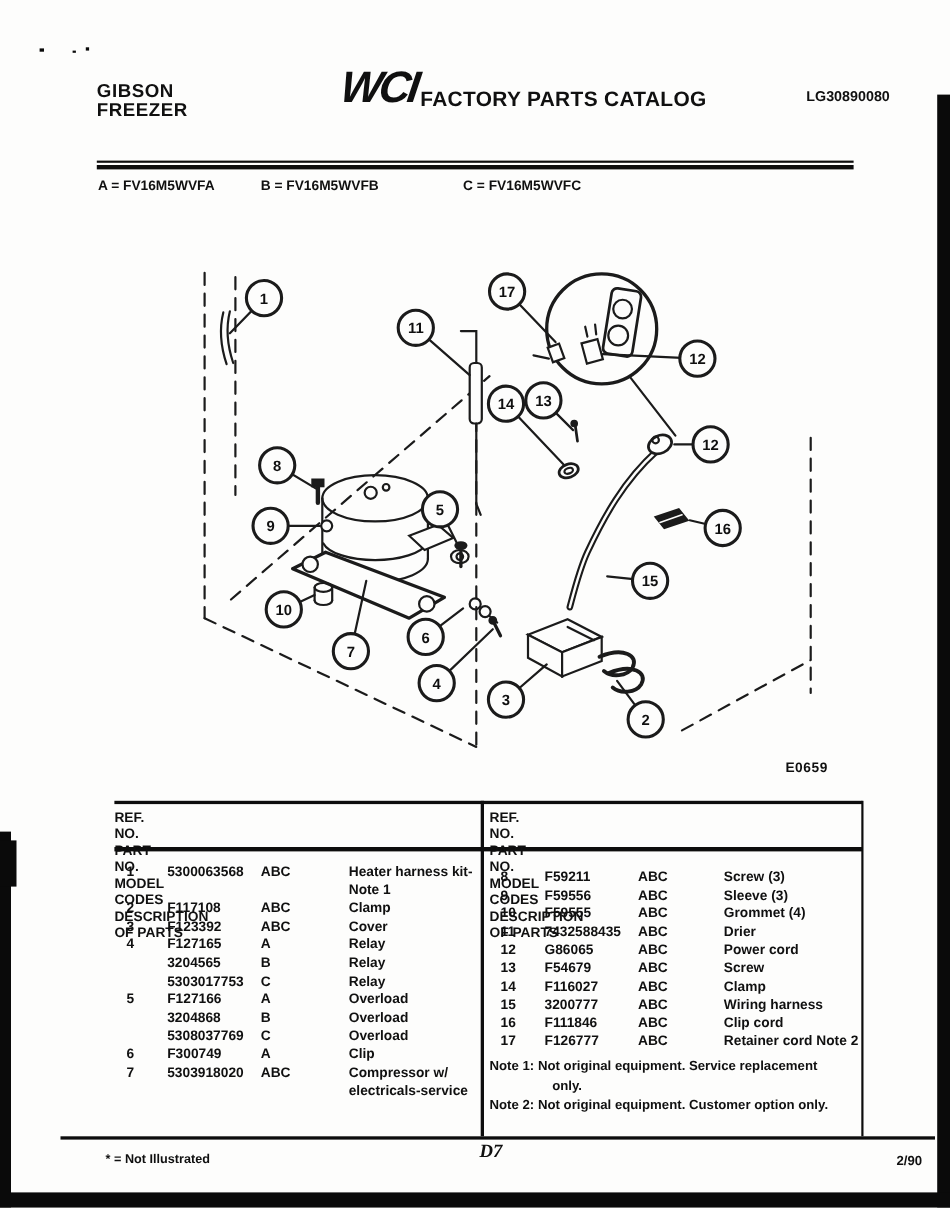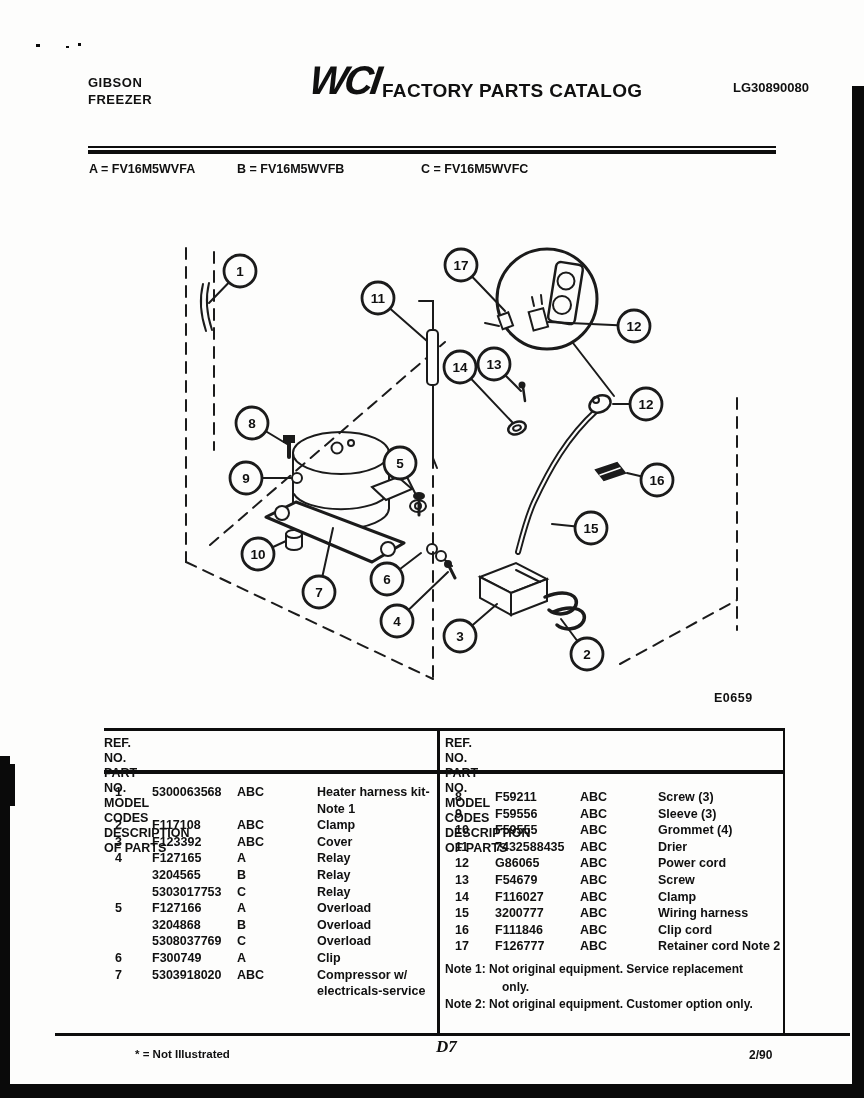--- a/index.html
+++ b/index.html
@@ -2,21 +2,21 @@
 <html><head>
 <meta charset="utf-8">
 <style>
   html,body{margin:0;padding:0;background:#777;}
   #page{position:relative;width:864px;height:1098px;background:#fdfdfc;overflow:hidden;
         font-family:"Liberation Sans",sans-serif;color:#101010;}
   .abs{position:absolute;}
   
   .bar{position:absolute;background:#0a0a0a;}
   
-  #brand{left:88px;top:74px;font-size:13px;font-weight:bold;letter-spacing:.5px;line-height:17px;}
+  #brand{left:88px;top:74px;font-size:17px;font-weight:bold;letter-spacing:.5px;line-height:17px;}
   #wci-logo{left:310px;top:60px;font-size:40px;font-weight:900;font-style:italic;
             letter-spacing:-3px;transform:skewX(-8deg);line-height:40px;}
   #catalog-title{left:382px;top:80px;font-size:19px;font-weight:bold;letter-spacing:.3px;}
   #doc-number{left:697px;top:80px;font-size:13px;font-weight:bold;margin-left:36px;}
   .rule{position:absolute;background:#0d0d0d;}
   #model-row{left:89px;top:162px;font-size:12.5px;font-weight:bold;display:flex;align-items:flex-end;}
   #model-row span{display:inline-block;}
   #model-a{width:148px;} #model-b{width:184px;}
   
   #diagram-svg{left:0;top:0;}
@@ -26,24 +26,24 @@
   .t-head{line-height:15px;display:grid;}
   .t-row{display:grid;line-height:16.6px;white-space:nowrap;}
   #table-left .t-row, #table-left .t-head{grid-template-columns:48px 85px 80px auto;}
   #table-right .t-row, #table-right .t-head{grid-template-columns:50px 85px 78px auto;}
   #table-left .t-row span:first-child{padding-left:11px;}
   #table-right .t-row span:first-child{padding-left:10px;}
   .t-row span{overflow:visible;}
   #notes{left:445px;top:961px;font-size:12px;font-weight:bold;line-height:17.5px;white-space:nowrap;}
   #notes .indent{padding-left:57px;}
   
-  #not-illustrated{left:96px;top:1048px;font-size:11.5px;font-weight:bold;margin-left:39px;}
+  #not-illustrated{left:96px;top:1048px;font-size:11.5px;font-weight:bold;}
   #page-code{left:436px;top:1037px;font-size:17px;font-weight:bold;font-style:italic;
              font-family:"Liberation Serif",serif;}
-  #page-date{left:749px;top:1048px;font-size:12px;font-weight:bold;}
+  #page-date{left:815px;top:1048px;font-size:12px;font-weight:bold;}
 </style>
 </head>
 <body>
 
 <div id="page">
 
   <div class="bar" style="left:852px;top:86px;width:12px;height:1012px;"></div>
   <div class="bar" style="left:0;top:1084px;width:864px;height:14px;"></div>
   <div class="bar" style="left:0;top:756px;width:10px;height:342px;"></div>
   <div class="bar" style="left:0;top:764px;width:15px;height:42px;"></div>

